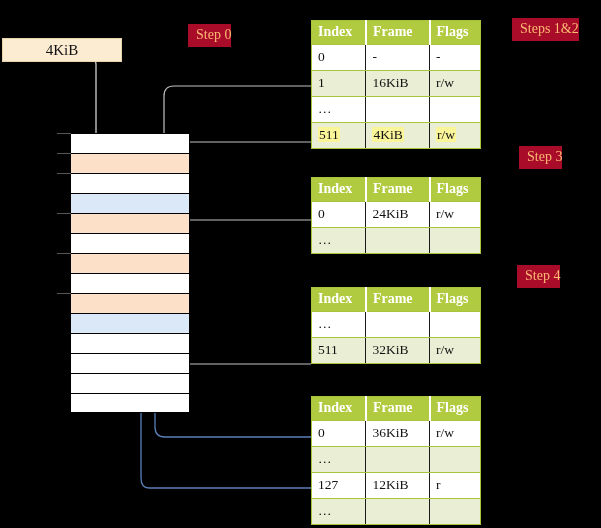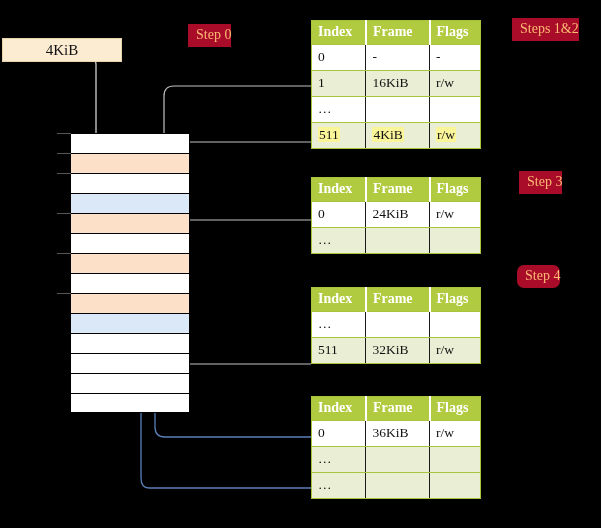--- a/index.html
+++ b/index.html
@@ -22,22 +22,22 @@
   }
 
   
   .badge{
     position:absolute;background:#a80c28;color:#fdba74;
     font-size:14px;line-height:1;padding:4px 0 5px 8px;
     white-space:nowrap;box-shadow:1px 1px 0 rgba(0,0,0,.45);
   }
   #badge-step0{left:188px;top:24px;}
   #badge-step12{left:512px;top:18px;}
-  #badge-step3{left:519px;top:171px;}
-  #badge-step4{left:517px;top:265px;border-radius:7px;}
+  #badge-step3{left:519px;top:146px;}
+  #badge-step4{left:517px;top:265px;}
 
   
   .memcol{position:absolute;left:70px;top:133px;width:120px;height:282px;}
   .memrow{
     position:relative;height:20px;box-sizing:border-box;
     border:1px solid #000;border-bottom:none;background:#fff;
   }
   .memrow:last-child{border-bottom:1px solid #000;}
   .memrow.orange{background:#fde0c8;}
   .memrow.blue{background:#dbe8f7;}
@@ -238,20 +238,25 @@
         <tr class="plain">
           <td class="col-idx">0</td>
           <td class="col-frm">36KiB</td>
           <td class="col-flg">r/w</td>
         </tr>
         <tr class="alt">
           <td class="col-idx"><span class="dots">…</span></td>
           <td class="col-frm"></td>
           <td class="col-flg"></td>
         </tr>
+        <tr class="plain">
+          <td class="col-idx">127</td>
+          <td class="col-frm">12KiB</td>
+          <td class="col-flg">r</td>
+        </tr>
         <tr class="alt">
           <td class="col-idx"><span class="dots">…</span></td>
           <td class="col-frm"></td>
           <td class="col-flg"></td>
         </tr>
       </tbody>
     </table>
 
 </div>
 

